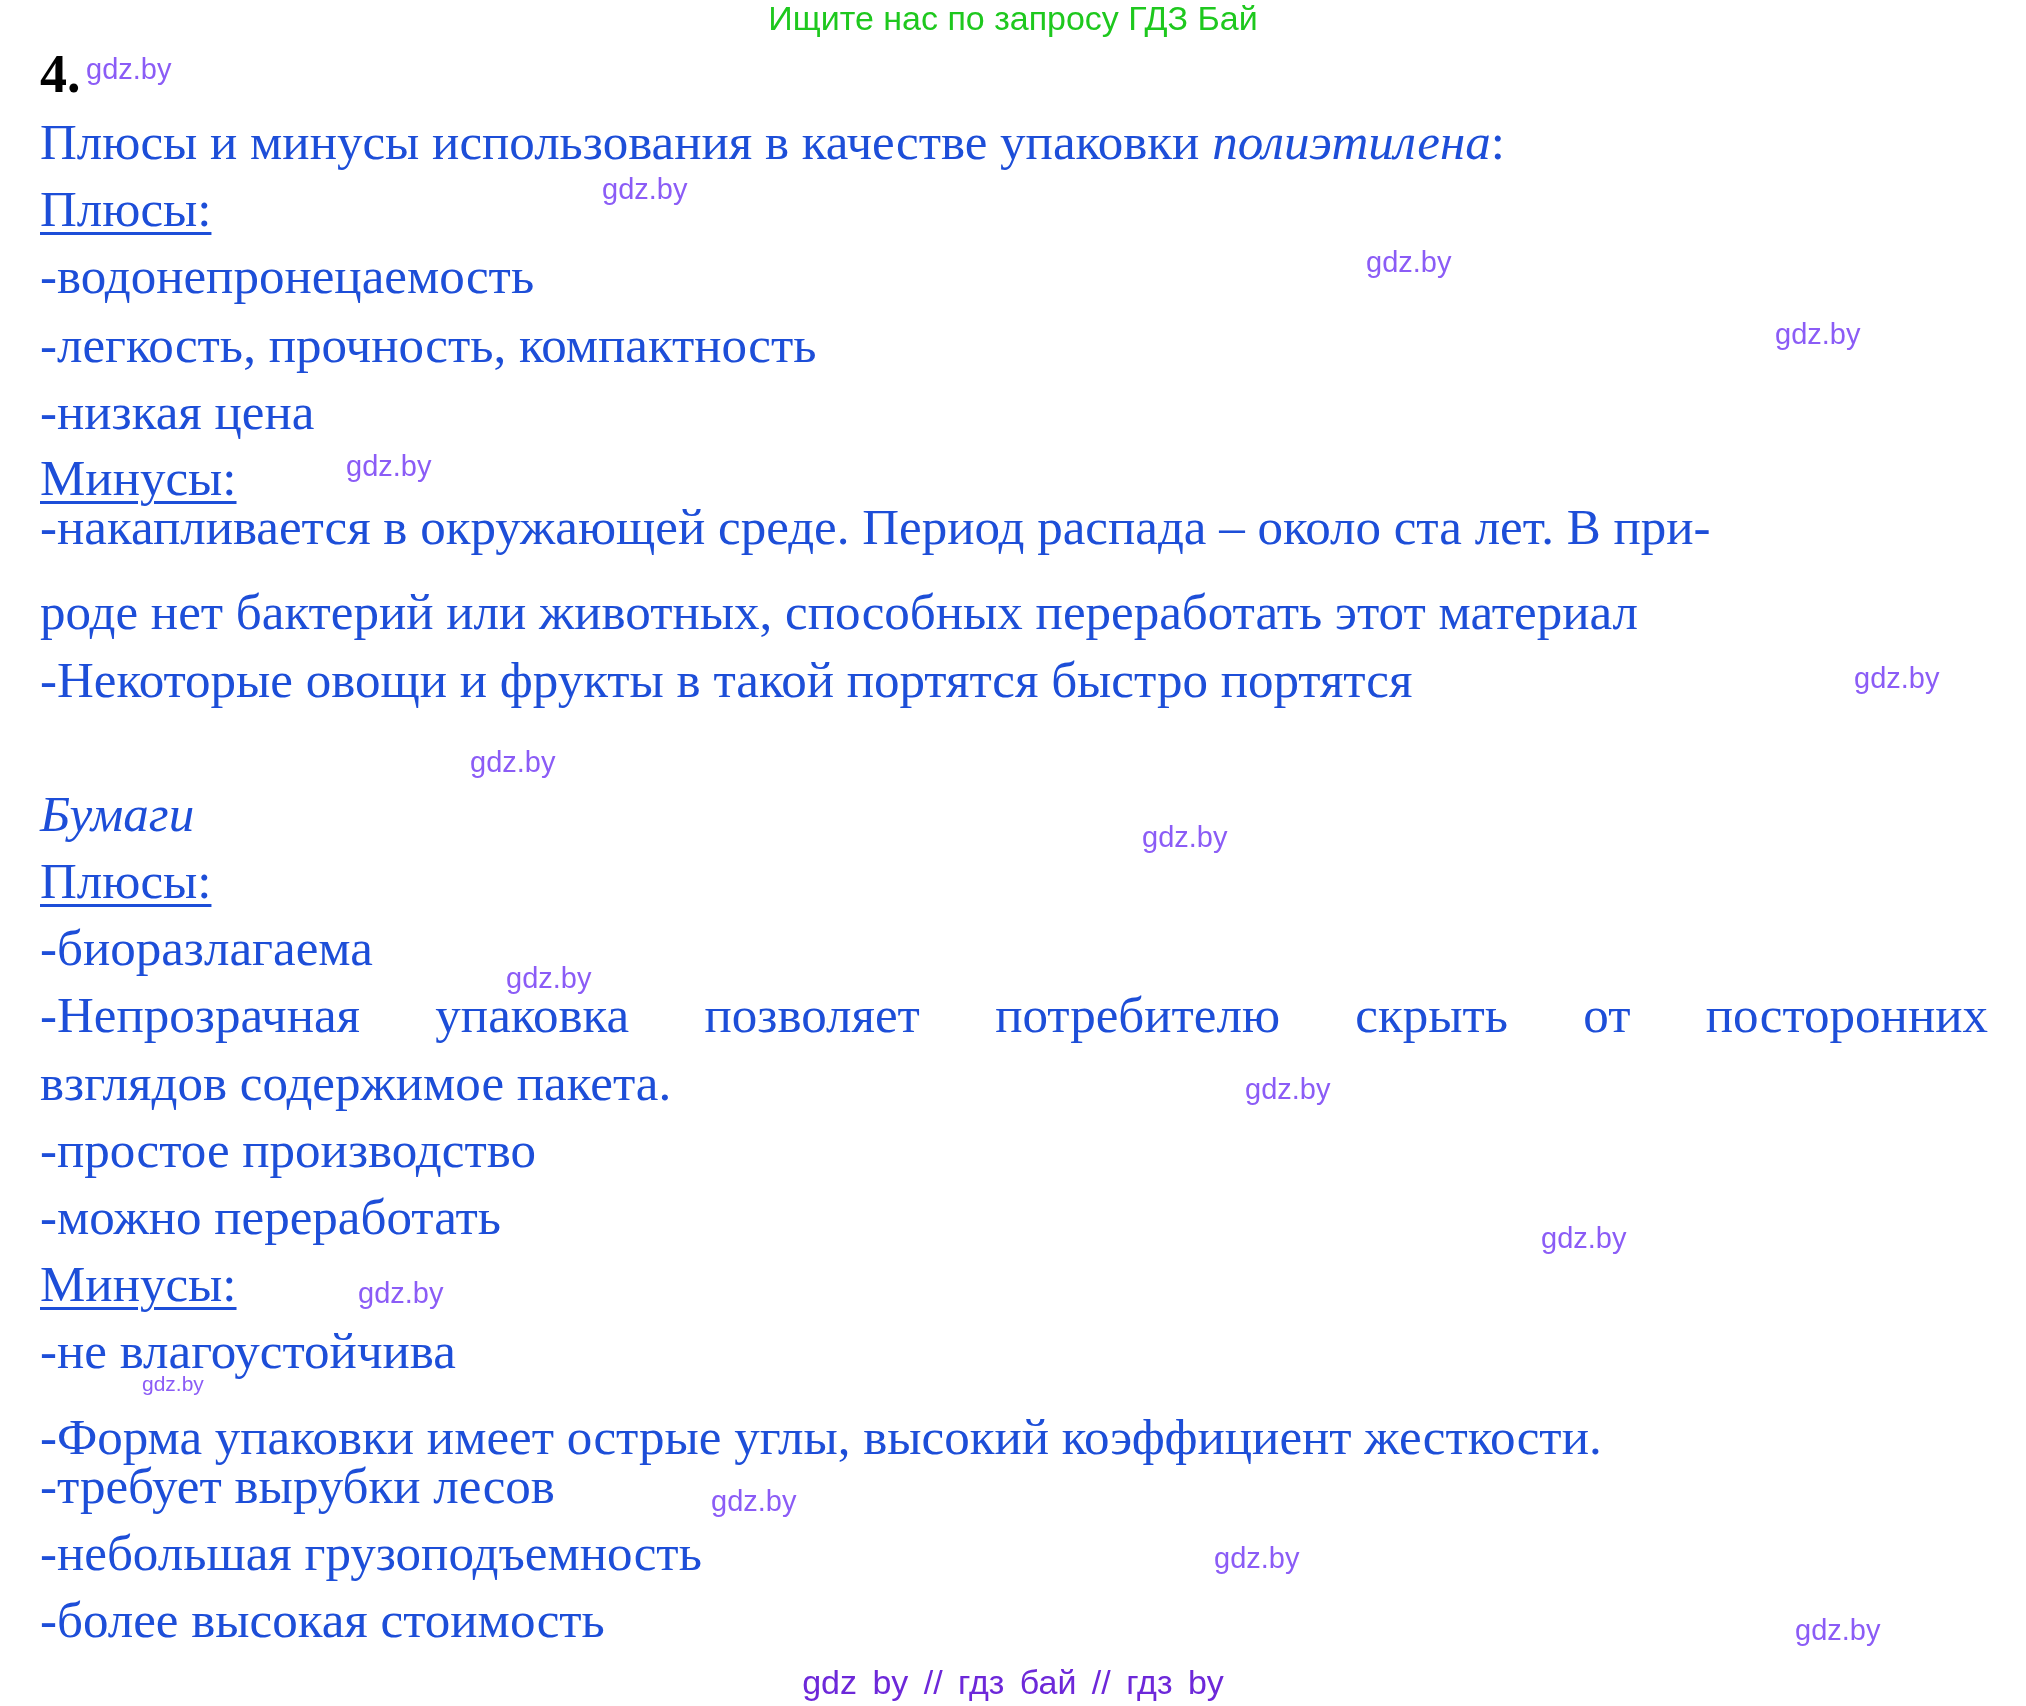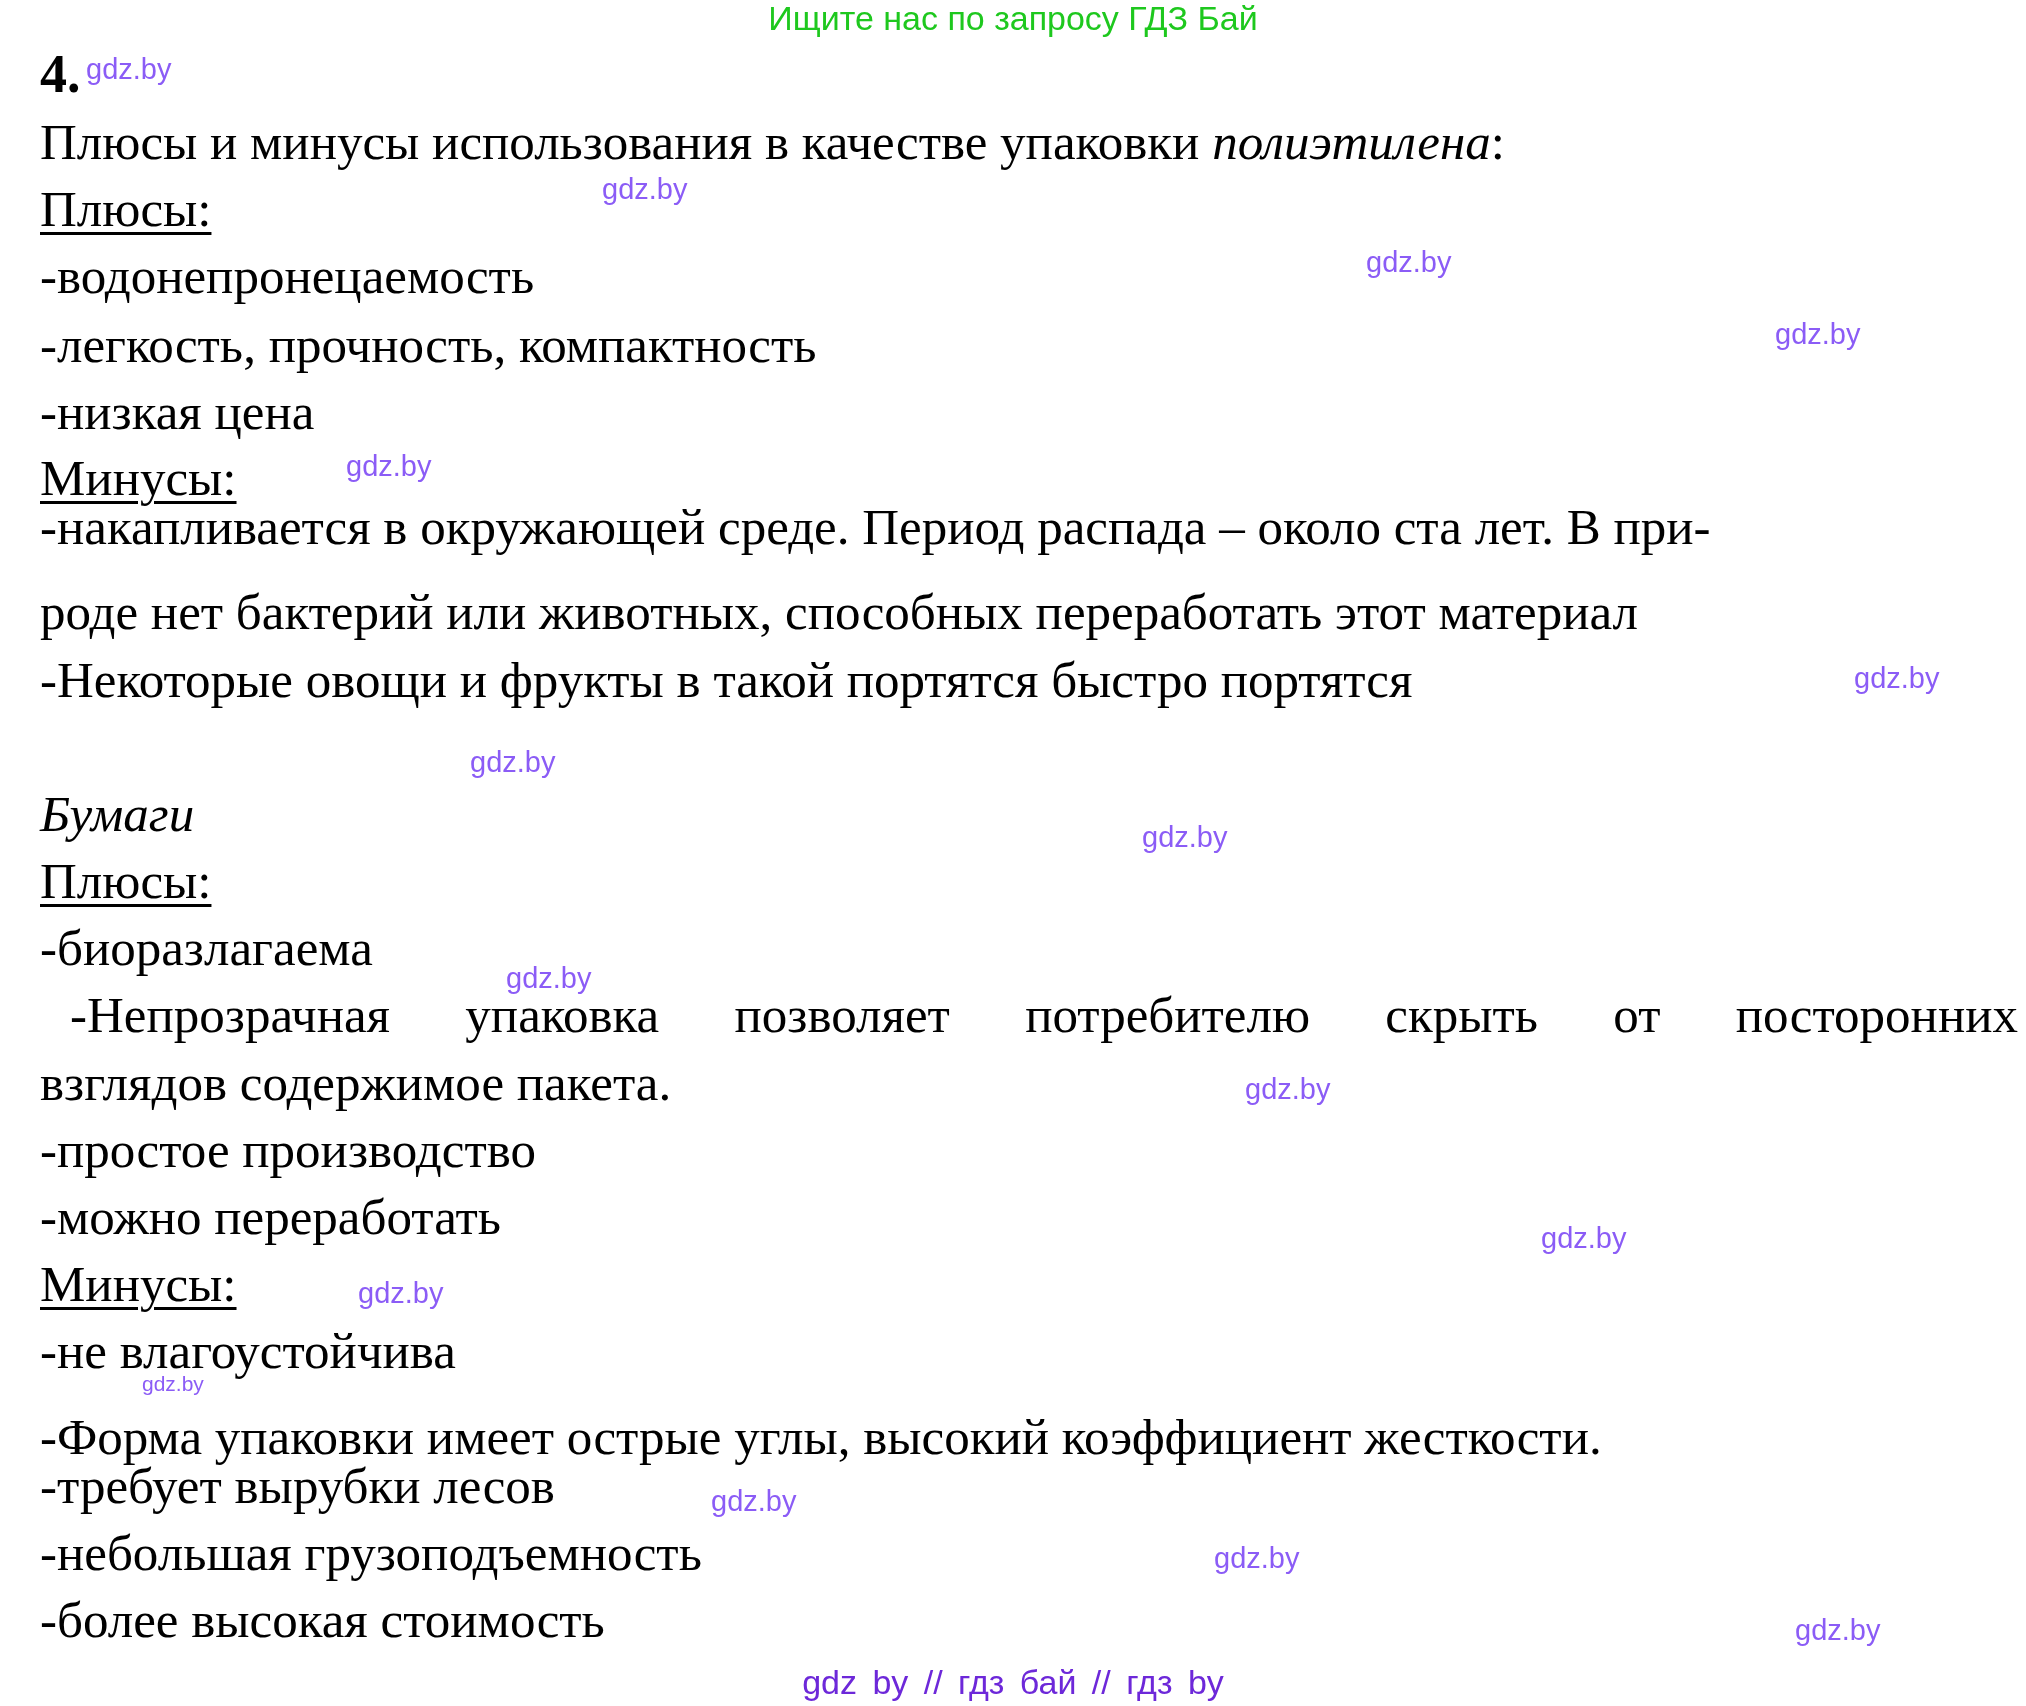--- a/index.html
+++ b/index.html
@@ -2,24 +2,24 @@
 <html><head>
 <meta charset="utf-8">
 <style>
   html, body { margin:0; padding:0; background:#ffffff; }
   body { width:2026px; height:1706px; position:relative; overflow:hidden; }
   .hdr { position:absolute; left:0; width:2026px; top:-2px; text-align:center;
          font-family:"Liberation Sans", sans-serif; font-size:34px; color:#1ec81e; line-height:40px; }
   .num { position:absolute; left:40px; top:44px; font-family:"Liberation Serif", serif;
          font-weight:bold; font-size:54px; line-height:60px; color:#000; }
   .line { position:absolute; left:40px; font-family:"Liberation Serif", serif; font-size:51px;
-          line-height:60px; color:#000000; white-space:nowrap; }
+          line-height:60px; color:#1d4ed8; white-space:nowrap; }
   .u { text-decoration:underline; text-decoration-thickness:3px; text-underline-offset:6px; }
   .i { font-style:italic; }
-  .just { width:1948px; text-align:justify; text-align-last:justify; white-space:normal;margin-left:30px; }
+  .just { width:1948px; text-align:justify; text-align-last:justify; white-space:normal; }
   .wm { position:absolute; font-family:"Liberation Sans", sans-serif; font-size:29px; color:#8b5cf6;
         line-height:34px; white-space:nowrap; }
   .wm.small { font-size:21px; line-height:24px; }
   .ftr { position:absolute; left:0; width:2026px; top:1662px; text-align:center;
          font-family:"Liberation Sans", sans-serif; font-size:34px; color:#6d28d9; line-height:40px; word-spacing:6px; }
 </style>
 </head>
 <body>
 
 <div class="hdr">Ищите нас по запросу ГДЗ Бай</div>

